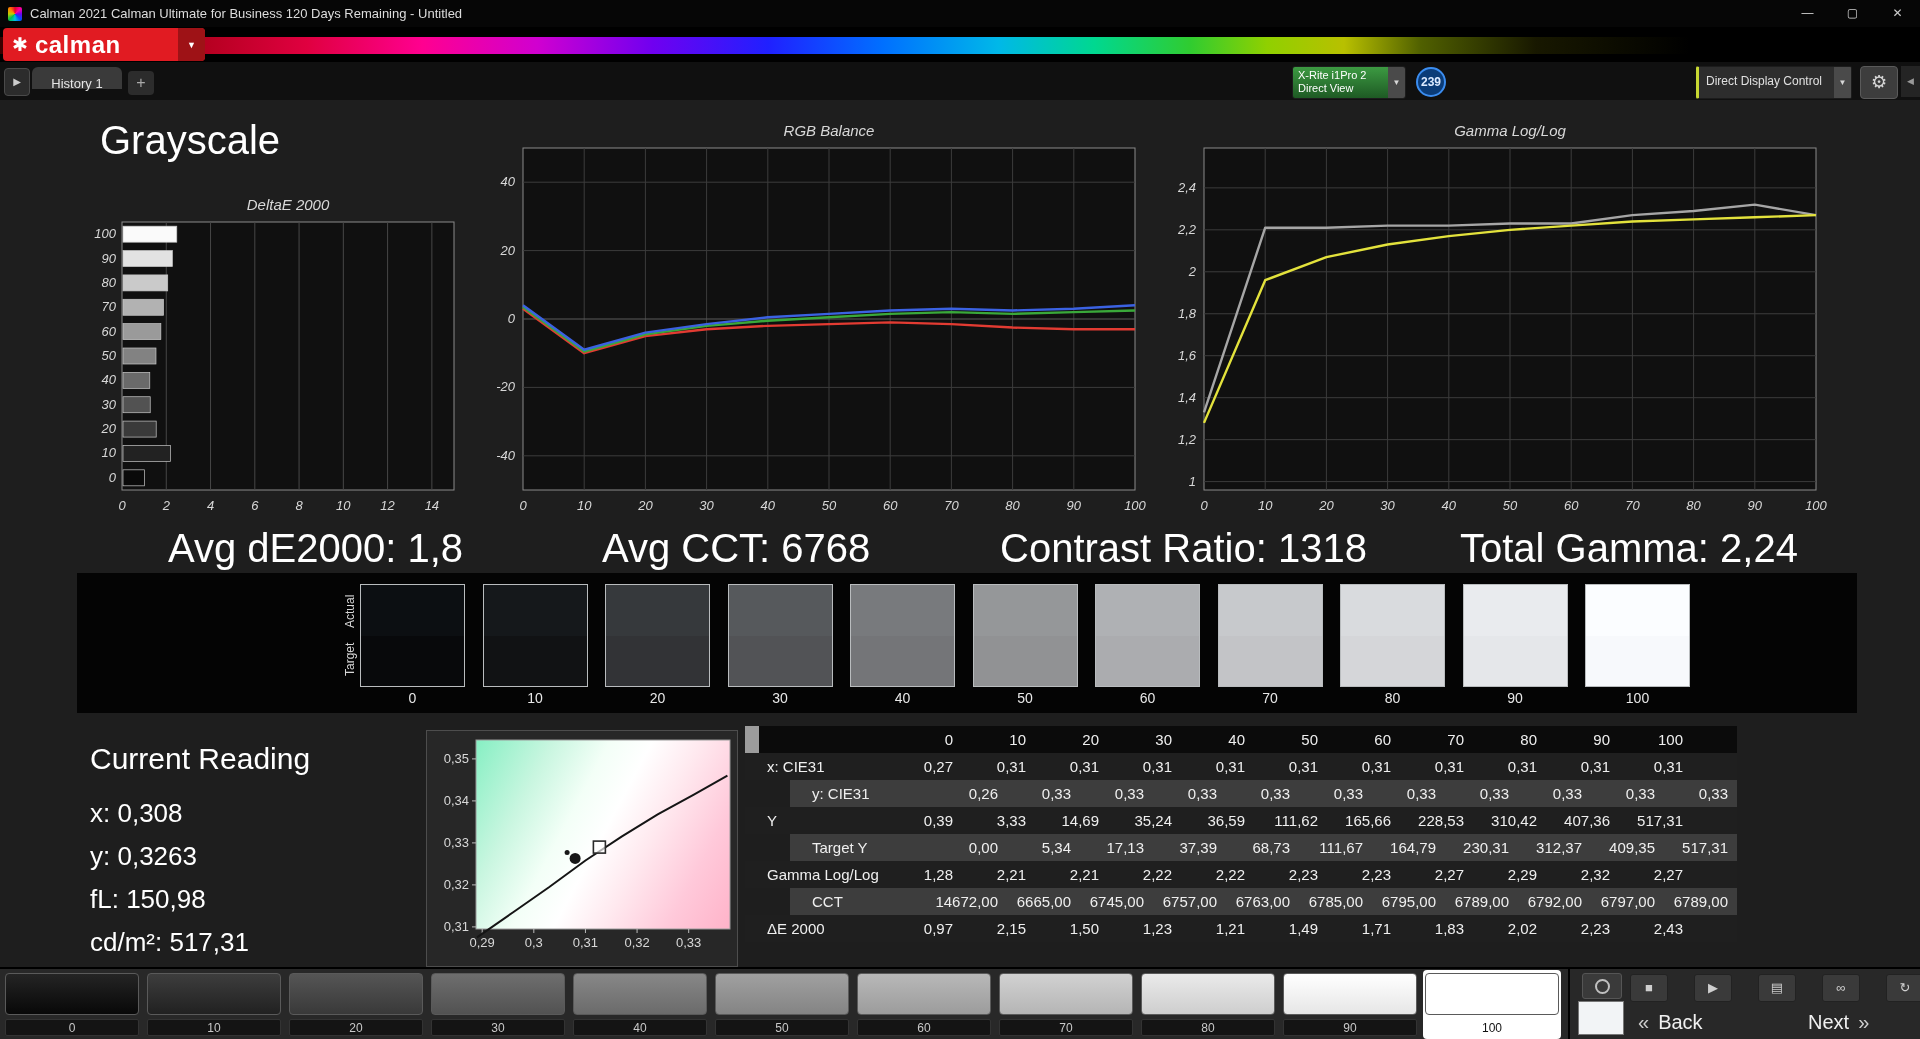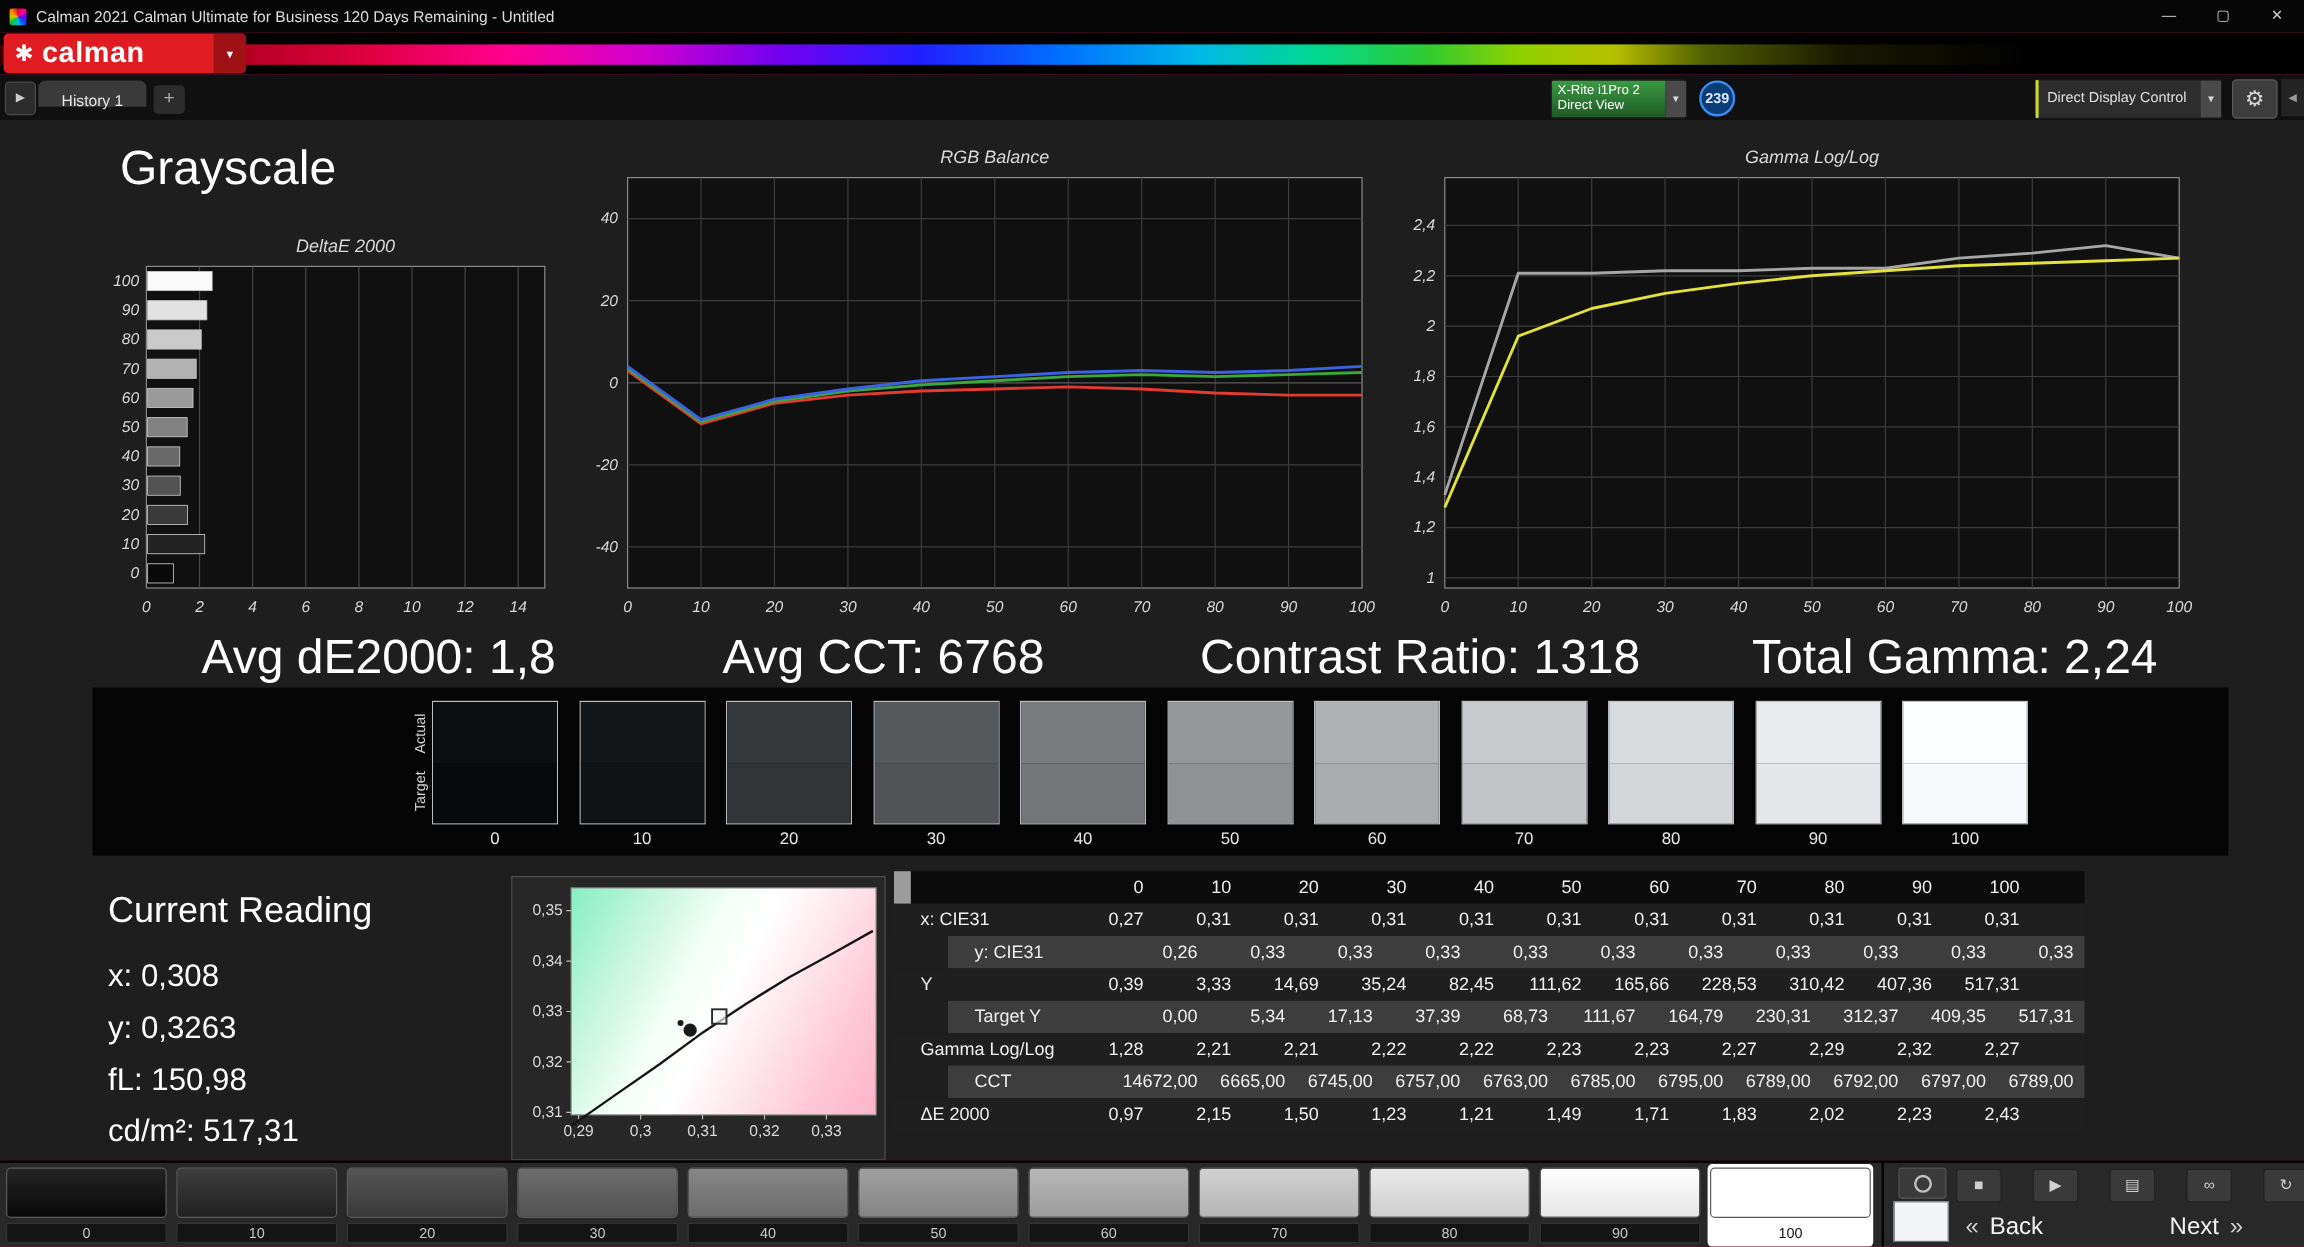--- a/index.html
+++ b/index.html
@@ -1,16 +1,16 @@
 <!DOCTYPE html>
 <html><head>
 <meta charset="utf-8">
 <style>
   html,body{margin:0;padding:0;background:#000;font-family:"Liberation Sans",sans-serif;}
-  #app{position:relative;width:1920px;height:1039px;background:#be185d;overflow:hidden;color:#e8e8e8;}
+  #app{position:relative;width:1920px;height:1039px;background:#a16207;overflow:hidden;color:#e8e8e8;}
   
   .titlebar{position:absolute;left:0;top:0;width:1920px;height:27px;background:#060606;display:flex;align-items:center;}
   .appicon{width:14px;height:14px;margin-left:8px;border-radius:2px;background:conic-gradient(#e0002a,#ff00a0,#7000f0,#0050ff,#00c0e0,#00c050,#c0d000,#ff8000,#e0002a);}
   .titletext{margin-left:8px;font-size:13px;color:#dcdcdc;white-space:nowrap;}
   .winbtns{margin-left:auto;display:flex;height:27px;}
   .winbtn{width:45px;height:27px;line-height:27px;text-align:center;color:#cfcfcf;font-size:12px;}
   
   .brandbar{position:absolute;left:0;top:27px;width:1920px;height:35px;background:#000;}
   .rainbow{position:absolute;left:0;top:10px;width:1920px;height:17px;
     background:linear-gradient(90deg,#3a0000 0%,#a00010 8%,#e00040 16%,#ff0090 22%,#d000d0 28%,#7000f0 34%,#2020ff 40%,#0070ff 46%,#00b8e8 52%,#00d890 57%,#30cc30 62%,#90d000 66%,#b8c000 70%,#506000 74%,#181800 80%,#000000 88%);}
@@ -408,21 +408,21 @@
         <div class="t-cell">0,33</div>
         <div class="t-cell">0,33</div>
       </div>
       <div class="t-row dark">
         <div class="t-corner"></div>
         <div class="t-label">Y</div>
         <div class="t-cell">0,39</div>
         <div class="t-cell">3,33</div>
         <div class="t-cell">14,69</div>
         <div class="t-cell">35,24</div>
-        <div class="t-cell">82,45</div>
+        <div class="t-cell">36,59</div>
         <div class="t-cell">111,62</div>
         <div class="t-cell">165,66</div>
         <div class="t-cell">228,53</div>
         <div class="t-cell">310,42</div>
         <div class="t-cell">407,36</div>
         <div class="t-cell">517,31</div>
       </div>
       <div class="t-row light">
         <div class="t-corner"></div>
         <div class="t-label">Target Y</div>

